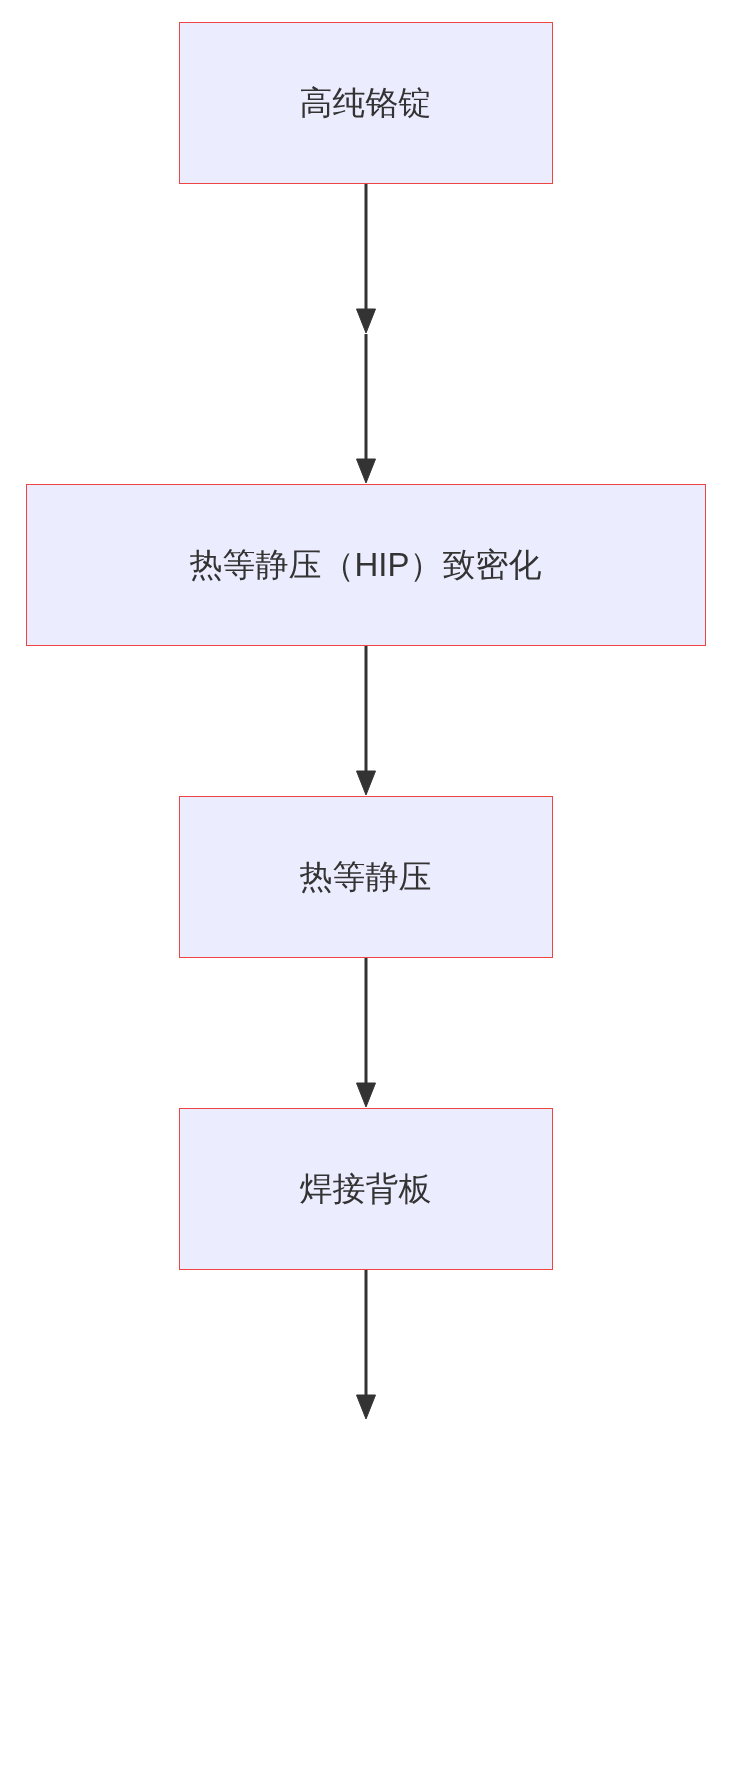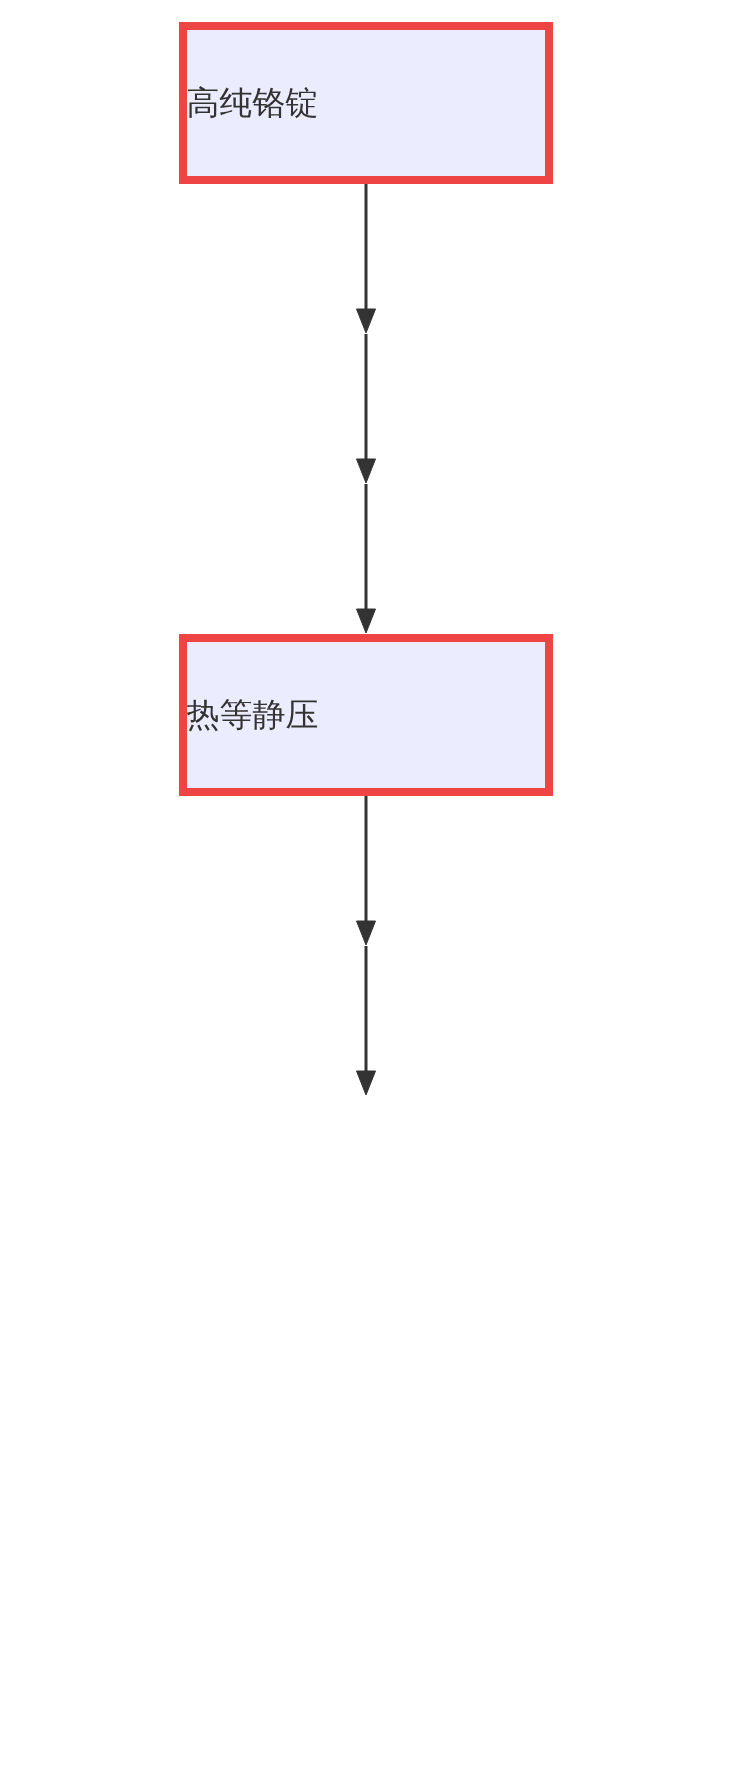--- a/index.html
+++ b/index.html
@@ -18,23 +18,24 @@
     display: flex;
     flex-direction: column;
     align-items: center;
     padding-top: 22px;
     box-sizing: border-box;
   }
   .node {
     box-sizing: border-box;
     height: 162px;
     background: #ECECFF;
-    border: 8px solid #ef4444;
+    border: 1px solid #ef4444;
     display: flex;
     align-items: center;
+    justify-content: center;
   }
   .node .label {
     font-size: 33px;
     line-height: 1.2;
     color: #333333;
     white-space: nowrap;
     text-align: center;
   }
   .w-narrow { width: 374px; }
   .w-mid    { width: 570px; }
@@ -71,39 +72,45 @@
   </div>
 
 
   <div class="connector">
     <svg width="30" height="150" viewBox="0 0 30 150">
       <line x1="15" y1="0" x2="15" y2="127"></line>
       <polygon points="15,149 5.5,125 24.5,125"></polygon>
     </svg>
   </div>
 
+  <div class="node w-wide">
+    <span class="label">热等静压（HIP）致密化</span>
+  </div>
 
   <div class="connector">
     <svg width="30" height="150" viewBox="0 0 30 150">
       <line x1="15" y1="0" x2="15" y2="127"></line>
       <polygon points="15,149 5.5,125 24.5,125"></polygon>
     </svg>
   </div>
 
   <div class="node w-narrow">
     <span class="label">热等静压</span>
   </div>
 
   <div class="connector">
     <svg width="30" height="150" viewBox="0 0 30 150">
       <line x1="15" y1="0" x2="15" y2="127"></line>
       <polygon points="15,149 5.5,125 24.5,125"></polygon>
     </svg>
   </div>
 
+  <div class="node w-narrow">
+    <span class="label">焊接背板</span>
+  </div>
 
   <div class="connector">
     <svg width="30" height="150" viewBox="0 0 30 150">
       <line x1="15" y1="0" x2="15" y2="127"></line>
       <polygon points="15,149 5.5,125 24.5,125"></polygon>
     </svg>
   </div>
 
 
 </div>

